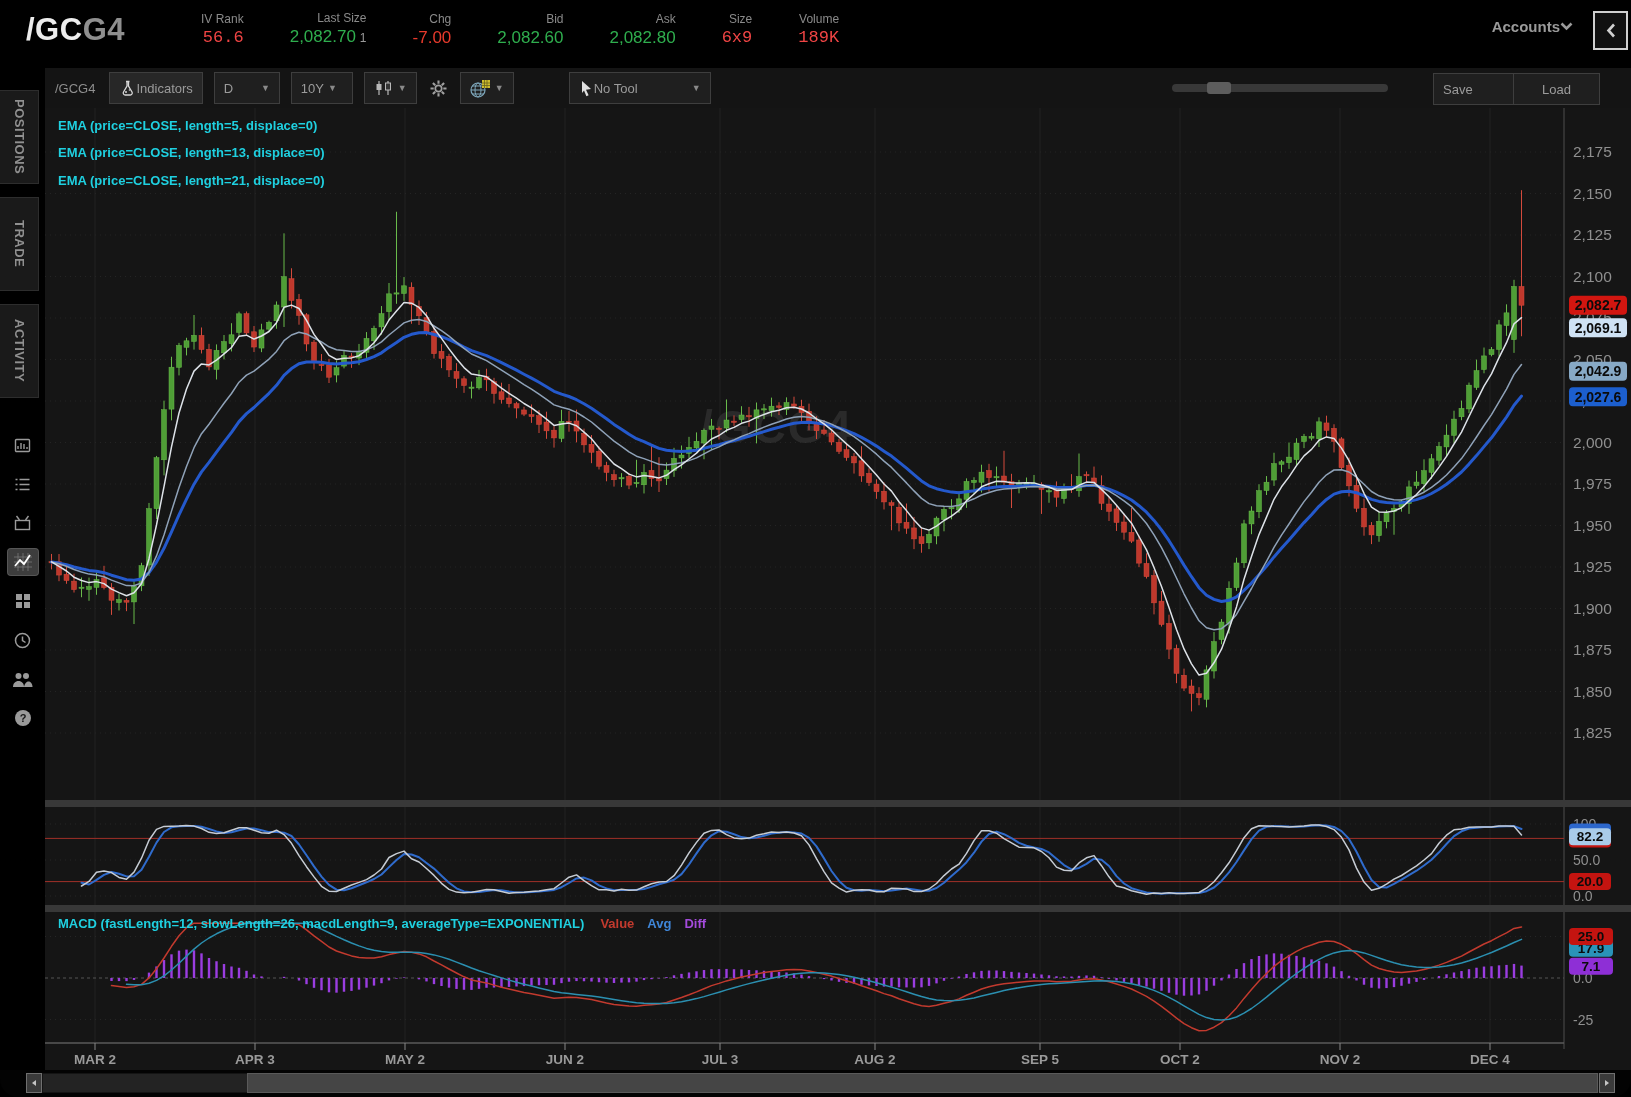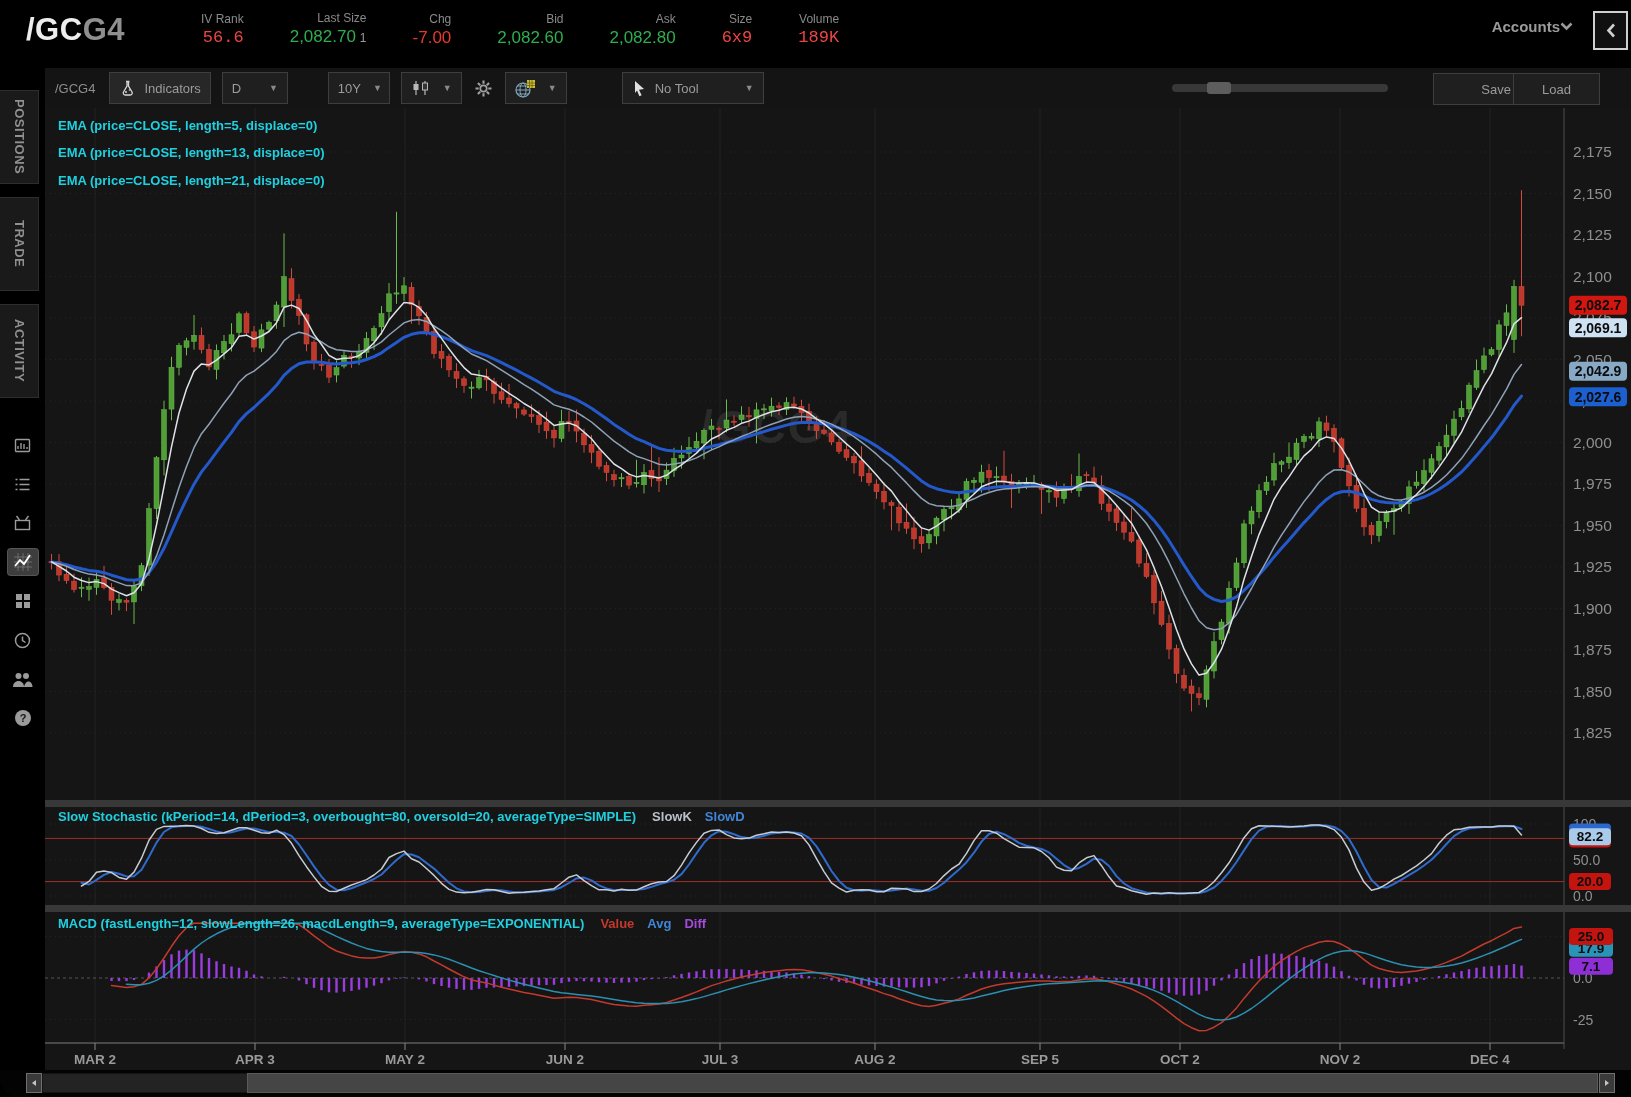--- a/index.html
+++ b/index.html
@@ -29,27 +29,27 @@
   .side-tab span{writing-mode:vertical-rl;font-size:13px;font-weight:bold;color:#909090;letter-spacing:.5px;}
   .side-icons{position:absolute;top:372px;left:0;width:45px;display:flex;flex-direction:column;align-items:center;gap:13px;}
   .sicon{width:30px;height:26px;display:flex;align-items:center;justify-content:center;cursor:pointer;}
   .sicon.active{background:#3d3d3d;border-radius:3px;box-shadow:0 0 0 1px #565656;}
 
   
   .chart-area{position:absolute;left:45px;top:60px;width:1586px;height:1010px;}
   .toolbar{position:absolute;left:0;top:8px;width:100%;height:40px;background:#141414;display:flex;align-items:center;}
   .tb-symbol{color:#8f8f8f;font-size:13px;margin:0 14px 0 10px;}
   .tbtn{height:30px;background:#1f1f1f;border:1px solid #3e3e3e;color:#9b9b9b;font-size:13px;
-        display:flex;align-items:center;padding:0 9px;margin-right:11px;gap:8px;cursor:pointer;white-space:nowrap;}
+        display:flex;align-items:center;padding:0 9px;margin-right:11px;cursor:pointer;white-space:nowrap;}
   .tbtn.indicators{background:#272727;}
   .chev{font-size:9px;color:#8a8a8a;margin-left:4px;}
   .gear-wrap{margin:0 12px 0 1px;cursor:pointer;display:flex;align-items:center;}
   .tb-slider{position:absolute;left:1127px;top:16px;width:216px;height:8px;background:#383838;border-radius:4px;cursor:pointer;}
   .tb-slider .thumb{position:absolute;left:35px;top:-2px;width:24px;height:12px;background:#5d5d5d;border-radius:3px;}
-  .tb-save{position:absolute;left:1388px;top:5px;width:68px;height:30px;justify-content:flex-end;margin:0;}
+  .tb-save{position:absolute;left:1388px;top:5px;width:68px;height:30px;justify-content:flex-start;margin:0;}
   .tb-load{position:absolute;left:1468px;top:5px;width:67px;height:30px;justify-content:center;margin:0;}
 
   .chart-wrap{position:absolute;left:0;top:48px;width:1586px;height:962px;background:#151515;}
   .chart-wrap svg{position:absolute;left:0;top:0;}
   .ema-labels{position:absolute;left:13px;top:4px;pointer-events:none;}
   .ema-l{font-size:13px;font-weight:bold;color:#1fd0e0;line-height:27.4px;white-space:pre;}
   .panel-title{position:absolute;left:13px;font-size:13px;font-weight:bold;color:#1fd0e0;white-space:pre;pointer-events:none;}
   .pt-stoch{top:701px;} .pt-macd{top:808px;}
   .leg{margin-left:16px;} .leg2{margin-left:13px;}
   .leg-slowk{color:#b9c0ca;} .leg-slowd{color:#3f86d8;}
@@ -186,21 +186,21 @@
             <path d="M7 1.5h3.5M8 1.5v4.5L4.5 12a2 2 0 0 0 1.8 3h4.9a2 2 0 0 0 1.8-3L9.5 6V1.5" stroke="#d8d8d8" stroke-width="1.3" fill="none"></path>
             <circle cx="7" cy="12" r="1" fill="#d8d8d8"></circle>
             <circle cx="10.5" cy="10" r=".8" fill="#d8d8d8"></circle>
           </svg>
         <span>Indicators</span>
       </div>
       <div class="tbtn" style="width:46px;justify-content:space-between;">
         <span>D</span>
           <span class="chev">▼</span>
       </div>
-      <div class="tbtn" style="width:42px;justify-content:flex-start;margin-left:29px;">
+      <div class="tbtn" style="width:42px;justify-content:flex-start;">
         <span>10Y</span>
           <span class="chev">▼</span>
       </div>
       <div class="tbtn">
         <svg width="20" height="16">
             <path d="M5 1v14M14 1v14" stroke="#b8b8b8" stroke-width="1.2"></path>
             <rect x="2.5" y="4" width="5" height="6" fill="#b8b8b8"></rect>
             <rect x="11.5" y="3" width="5" height="7" fill="#343434" stroke="#b8b8b8"></rect>
           </svg>
         <span class="chev">▼</span>
@@ -923,21 +923,20 @@
           <line x1="1445" y1="935" x2="1445" y2="942" stroke="#888"></line>
           <text x="1445" y="956" text-anchor="middle" font-size="13.5" font-weight="bold" fill="#9a9a9a" font-family="Liberation Sans, sans-serif">DEC 4</text>
         </svg>
 
       <div class="ema-labels">
         <div class="ema-l">EMA (price=CLOSE, length=5, displace=0)</div>
         <div class="ema-l">EMA (price=CLOSE, length=13, displace=0)</div>
         <div class="ema-l">EMA (price=CLOSE, length=21, displace=0)</div>
       </div>
 
-      <div class="panel-title pt-stoch"><span>Slow Stochastic (kPeriod=14, dPeriod=3, overbought=80, oversold=20, averageType=SIMPLE)</span><span class="leg leg-slowk">SlowK</span><span class="leg2 leg-slowd">SlowD</span></div>
 
       <div class="panel-title pt-macd"><span>MACD (fastLength=12, slowLength=26, macdLength=9, averageType=EXPONENTIAL)</span><span class="leg leg-value">Value</span><span class="leg2 leg-avg">Avg</span><span class="leg2 leg-diff">Diff</span></div>
     </div>
   </div>
 
   <div class="scrollbar">
     <div class="sb-btn" style="left:26px;">
       <svg width="6" height="8">
           <path d="M5 1L1 4l4 3z" fill="#c5c5c5"></path>
         </svg>

